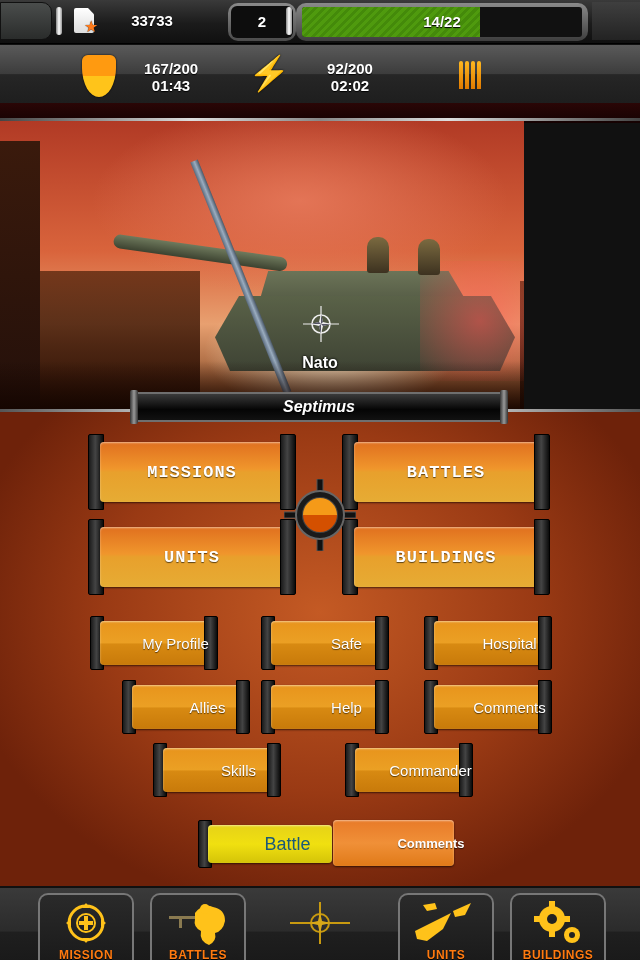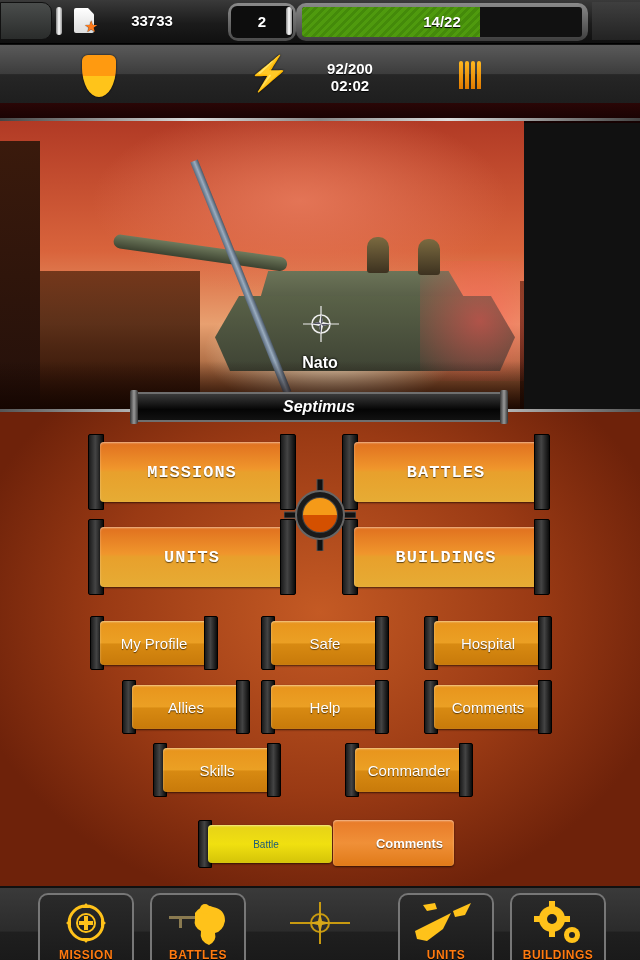--- a/index.html
+++ b/index.html
@@ -209,29 +209,29 @@
   .btn .bracket.r { right: 0; border-radius: 0 2px 2px 0; }
   .btn .label {
     position: relative; z-index: 2; text-shadow: 0 1px 1px rgba(0,0,0,0.6);
   }
   .big .label {
     font-family: "Liberation Mono", monospace; font-weight: bold; font-size: 17px;
     letter-spacing: 1px;
   }
   .big .face { left: 12px; right: 12px; top: 8px; bottom: 8px; }
   .big .bracket { width: 16px; }
-  .small .label { font-size: 15px; }
+  .small .label { font-size: 15px; padding-left: 43px; }
   .small .face { background: linear-gradient(#e8941c 0%, #eba024 50%, #d88a12 52%, #c87a0a 100%); }
 
   .crosshair {
     position: absolute; left: 284px; top: 479px; width: 72px; height: 72px;
   }
 
   .btn.battle .face { background: linear-gradient(#e6d218, #f0e010 50%, #d4c408 100%); }
-  .btn.battle .label { color: #1a5a7a; text-shadow: none; font-size: 10px; }
+  .btn.battle .label { color: #1a5a7a; text-shadow: none; font-size: 18px; }
   .btn.comments .face {
     left: 0; right: 0; top: 0; bottom: 0;
     background: linear-gradient(#e87a28, #f09038 50%, #e07a18 100%);
   }
   .btn.comments .label { font-size: 13px; font-weight: bold; margin-left: 32px; }
 
   
   .bottomnav {
     position: absolute; left: 0; top: 886px; width: 640px; height: 74px;
     background: linear-gradient(#3a3a3a, #2b2b2b 60%, #1f1f1f 61%, #1a1a1a);
@@ -267,20 +267,24 @@
     <div class="xp-track">
       <div class="xp-fill" id="xpFill" style="width: 63.6364%;"></div>
       <div class="xp-label">14/22</div>
     </div>
   </div>
   <div class="tb-right-slab"></div>
 </div>
 
 <div class="resbar">
   <div class="res-icon shield-icon"></div>
+  <div class="res-text" style="left:126px">
+    <div>167/200</div>
+    <div>01:43</div>
+  </div>
 
   <div class="res-icon bolt-icon">⚡</div>
   <div class="res-text" style="left:305px">
     <div>92/200</div>
     <div>02:02</div>
   </div>
 
   <div class="res-icon ammo-icon">
     <div class="bullet"></div>
       <div class="bullet"></div>

